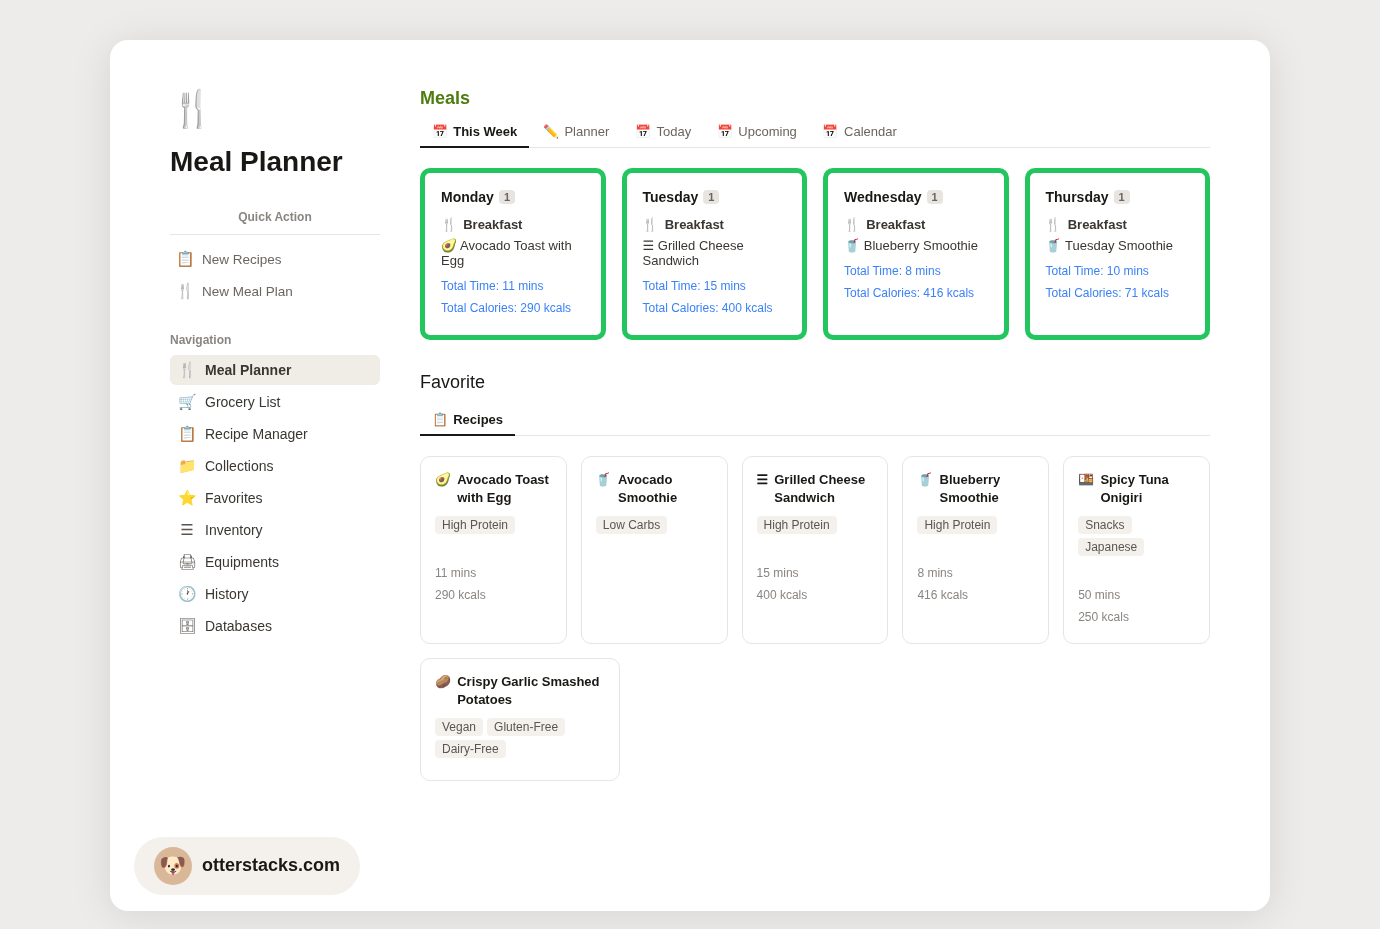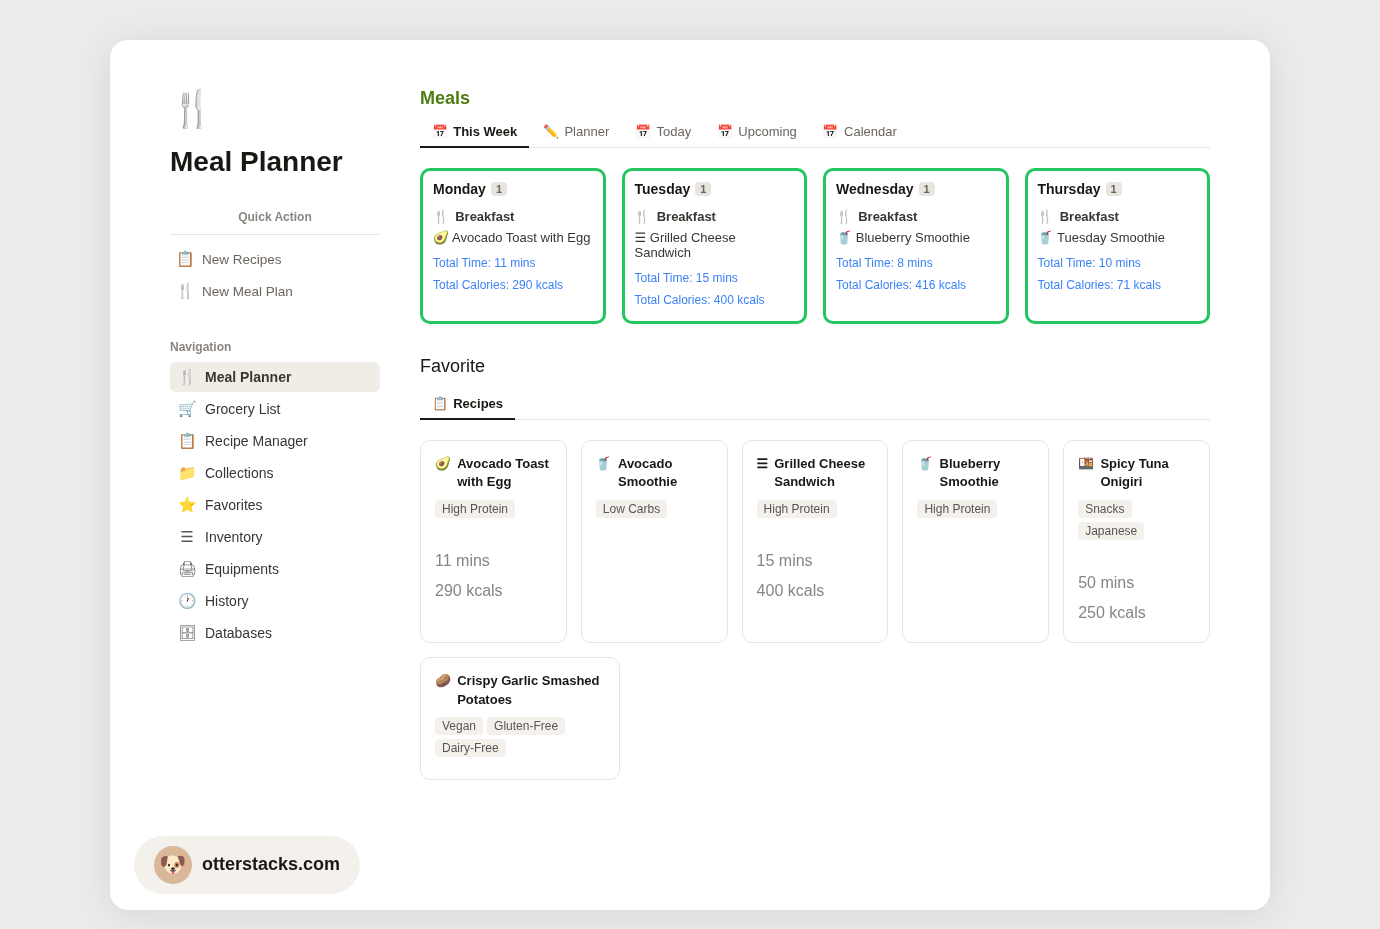--- a/index.html
+++ b/index.html
@@ -85,21 +85,21 @@
       cursor: pointer;
       color: #6b6560;
       font-size: 13.5px;
     }
 
     .nav-section-label {
       font-size: 12px;
       font-weight: 600;
       color: #8a8580;
       margin-bottom: 8px;
-      margin-top: 7px;
+      margin-top: 0;
     }
 
     .nav-items {
       display: flex;
       flex-direction: column;
       gap: 2px;
     }
 
     .nav-item {
       display: flex;
@@ -167,23 +167,23 @@
 
     
     .meals-grid {
       display: grid;
       grid-template-columns: repeat(4, 1fr);
       gap: 16px;
       margin-bottom: 32px;
     }
 
     .meal-card {
-      border: 3px solid #22c55e;
+      border: 5px solid #22c55e;
       border-radius: 10px;
-      padding: 10px;
+      padding: 16px;
       background: #fff;
     }
 
     .day-header {
       display: flex;
       align-items: center;
       gap: 5px;
       font-size: 14px;
       font-weight: 600;
       color: #1a1814;
@@ -289,21 +289,21 @@
     .recipe-tag {
       background: #f4f1ed;
       color: #5a5550;
       font-size: 12px;
       border-radius: 4px;
       padding: 2px 7px;
       font-weight: 500;
     }
 
     .recipe-meta {
-      font-size: 16px;
+      font-size: 12px;
       color: #8a8580;
       line-height: 1.9;
       margin-top: 28px;
     }
 
     
     .brand-bar {
       padding: 16px 24px;
       display: flex;
       align-items: center;
@@ -540,20 +540,24 @@
             </div>
           </div>
 
           <div class="recipe-card">
             <div class="recipe-name-row">
               <span>🥤</span>
               <span>Blueberry Smoothie</span>
             </div>
             <div class="recipe-tags">
               <span class="recipe-tag">High Protein</span>
+            </div>
+            <div class="recipe-meta">
+              <div>8 mins</div>
+              <div>416 kcals</div>
             </div>
           </div>
 
           <div class="recipe-card">
             <div class="recipe-name-row">
               <span>🍱</span>
               <span>Spicy Tuna Onigiri</span>
             </div>
             <div class="recipe-tags">
               <span class="recipe-tag">Snacks</span>

